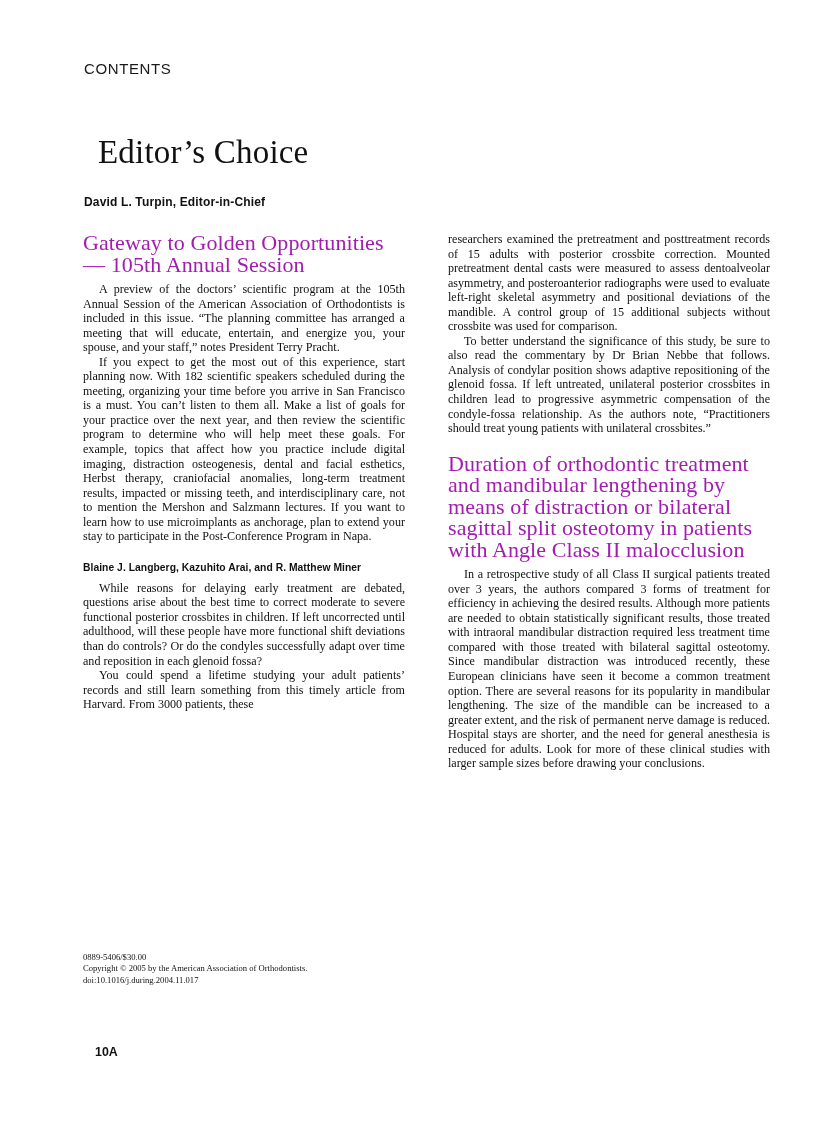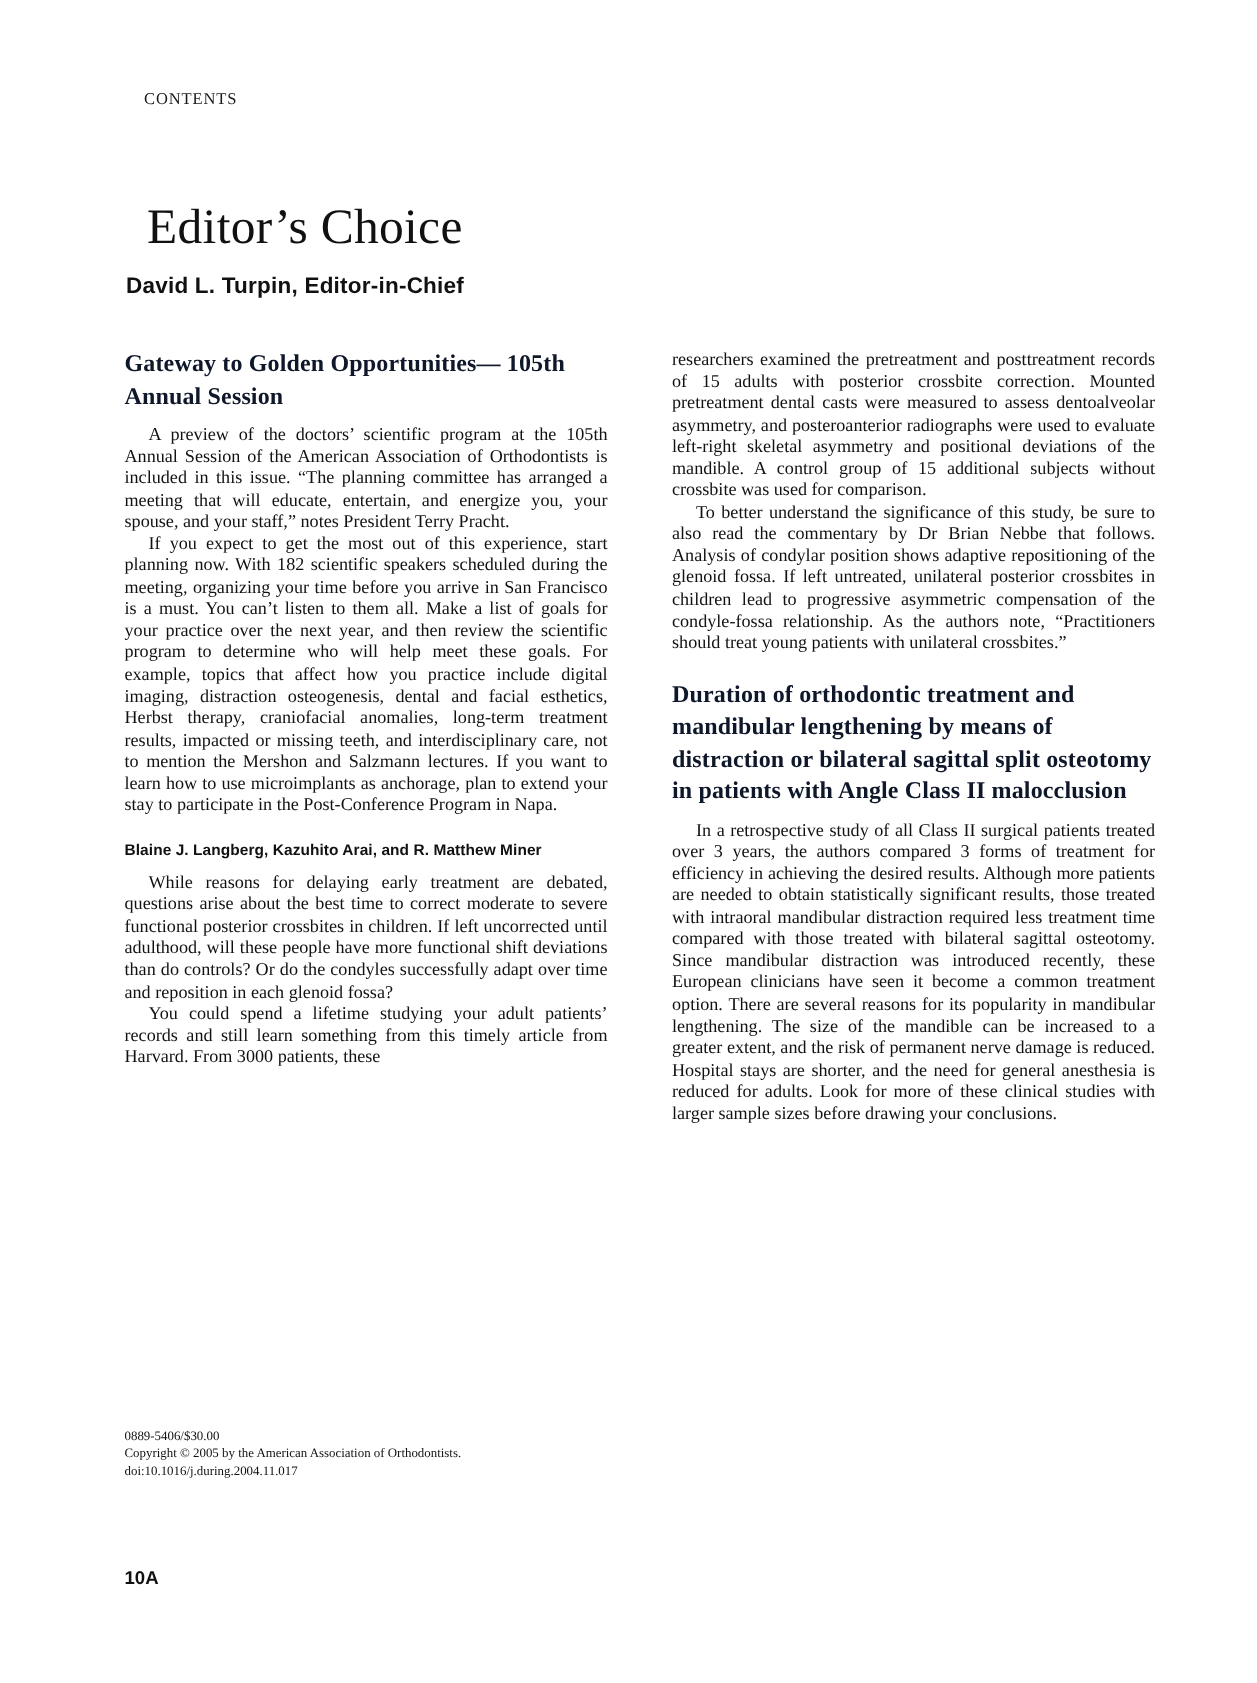--- a/index.html
+++ b/index.html
@@ -13,44 +13,44 @@
     height: 1122px;
     background: #ffffff;
     overflow: hidden;
     font-family: "Liberation Serif", "DejaVu Serif", serif;
     color: #000000;
   }
 
   
   .contents-label {
     position: absolute;
-    left: 96px;
+    left: 84px;
     top: 60px;
-    font-family: Liberation Serif, serif;
-    font-size: 11px;
+    font-family: Liberation Sans, sans-serif;
+    font-size: 15px;
     letter-spacing: 0.6px;
     color: #1a1a1a;
   }
   .page-title {
     position: absolute;
     left: 82px;
     top: 118px;
     font-family: "Liberation Serif", "DejaVu Serif", serif;
     font-size: 33px;
     font-weight: normal;
     letter-spacing: 0.2px;
     color: #111111;
     margin: 16px;
   }
   .editor-byline {
     position: absolute;
     left: 84px;
-    top: 182px;
+    top: 195px;
     font-family: "Liberation Sans", "DejaVu Sans", sans-serif;
-    font-size: 15px;
+    font-size: 12px;
     font-weight: bold;
     letter-spacing: 0.15px;
     color: #111111;
   }
 
   
   .columns {
     position: absolute;
     left: 83px;
     top: 232px;
@@ -59,24 +59,24 @@
   .col {
     position: absolute;
     top: 0;
     width: 322px;
   }
   .col-left  { left: 0; }
   .col-right { left: 337px; margin-left: 28px; }
 
   h2.art-title {
     font-family: "Liberation Serif", "DejaVu Serif", serif;
-    font-size: 16px;
-    font-weight: bold;
+    font-size: 22px;
+    font-weight: normal;
     line-height: 21.5px;
-    color: #0f172a;
+    color: #a21caf;
     margin: 0 0 7px 0;
     letter-spacing: 0.1px;
   }
 
   .authors {
     font-family: "Liberation Sans", "DejaVu Sans", sans-serif;
     font-size: 10.3px;
     font-weight: bold;
     line-height: 14px;
     color: #111111;
@@ -108,21 +108,21 @@
     width: 340px;
     font-family: "Liberation Serif", "DejaVu Serif", serif;
     font-size: 8.6px;
     line-height: 11.4px;
     color: #111111;
   }
   .footnote div { white-space: nowrap; }
 
   .folio {
     position: absolute;
-    left: 83px;
+    left: 95px;
     top: 1045px;
     font-family: "Liberation Sans", "DejaVu Sans", sans-serif;
     font-size: 12.4px;
     font-weight: bold;
     color: #111111;
   }
 </style>
 </head>
 <body>
 

